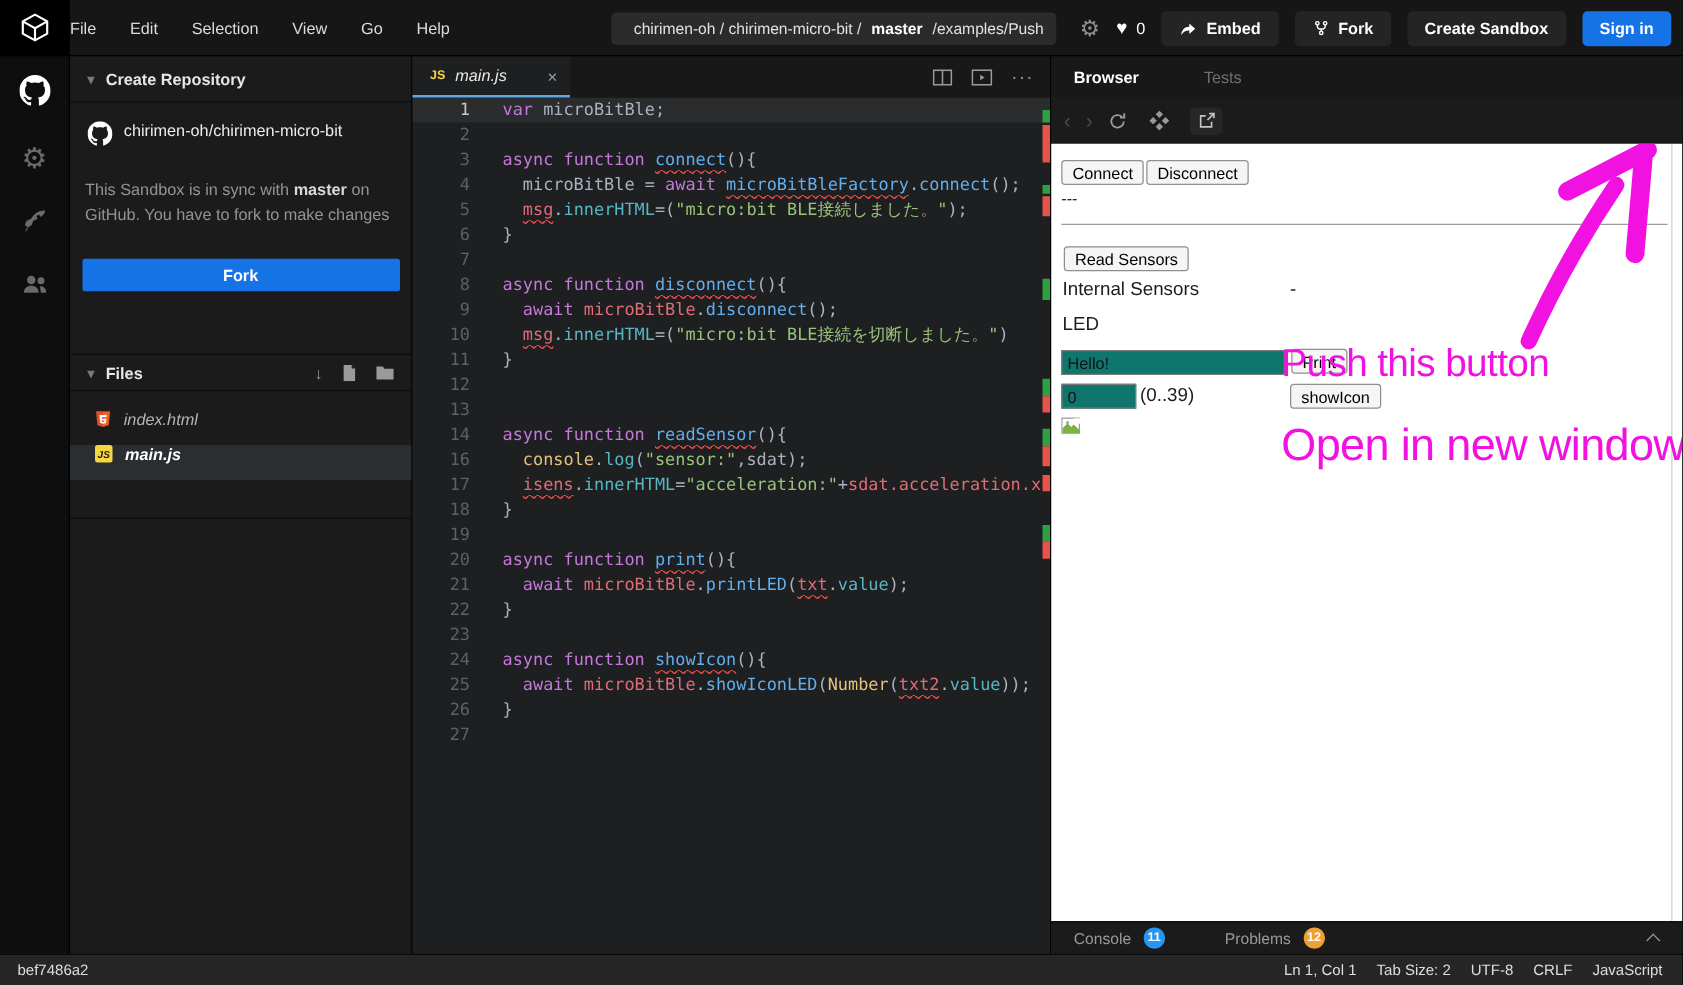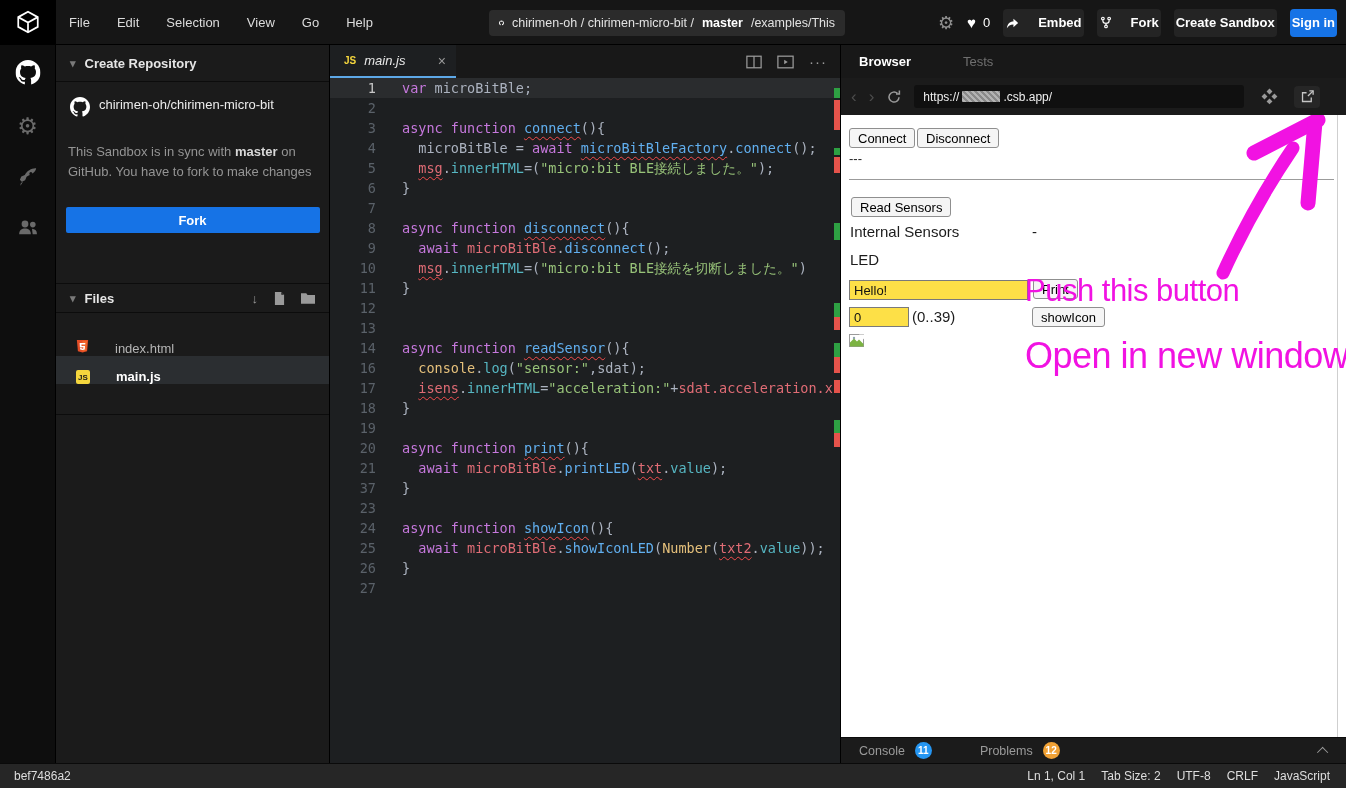--- a/index.html
+++ b/index.html
@@ -3,48 +3,48 @@
 <meta charset="utf-8">
 <style>
   :root{ --blue:#1673e6; --pink:#f112e2; --badge-blue:#2596f2; --badge-orange:#f0a135; }
   *{box-sizing:border-box;}
   body{margin:0;background:#000;font-family:"Liberation Sans",sans-serif;}
   #root{position:relative;width:1346px;height:788px;overflow:hidden;background:#1b1b1b;}
 
   
   #topbar{position:absolute;left:0;top:0;width:1346px;height:45px;background:#161616;border-bottom:1px solid #000;display:flex;align-items:center;z-index:20;}
   #logo-block{width:56px;height:45px;background:#000;display:flex;align-items:center;justify-content:center;flex:none;}
-  #menu{display:flex;gap:27px;margin-left:13px;font-size:13px;color:#dcdcdc;align-items:center;}
+  #menu{display:flex;gap:27px;font-size:13px;color:#dcdcdc;align-items:center;}
   .menu-item{cursor:default;}
   .pill{position:absolute;left:489px;top:10px;height:26px;width:356px;display:flex;align-items:center;gap:8px;padding:0 10px;background:#2b2b2b;border-radius:4px;font-size:12.5px;color:#e2e2e2;white-space:nowrap;overflow:hidden;}
   .pill .branch{font-weight:700;color:#fff;}
   #topbar-right{position:absolute;right:9px;top:0;height:45px;display:flex;align-items:center;gap:13px;}
   .tb-icon{color:#8f8f8f;font-size:18px;line-height:1;}
   .likes{display:flex;align-items:center;gap:7px;color:#fff;font-size:13px;}
   .likes .heart{font-size:15px;}
-  .tb-btn{height:28px;padding:0 2px;background:#242424;border-radius:4px;color:#fff;font-size:13px;font-weight:600;display:flex;align-items:center;gap:18px;border:none;}
+  .tb-btn{height:28px;padding:0 14px;background:#242424;border-radius:4px;color:#fff;font-size:13px;font-weight:600;display:flex;align-items:center;gap:7px;border:none;}
   .tb-btn.signin{background:var(--blue);}
 
   
   #rail{position:absolute;left:0;top:45px;width:56px;height:718px;background:#0e0e0e;border-right:1px solid #000;}
   .rail-ic{position:absolute;left:50%;transform:translateX(-50%);color:#666;}
   .rail-ic svg{display:block;}
 
   
   #explorer{position:absolute;left:56px;top:45px;width:274px;height:718px;background:#1b1b1b;border-right:1px solid #000;font-size:13px;}
   .sec-head{height:37px;display:flex;align-items:center;gap:9px;padding:0 14px;color:#e6e6e6;font-weight:700;border-bottom:1px solid #0c0c0c;}
   .caret{color:#7a7a7a;font-size:11px;}
   .repo-row{display:flex;align-items:flex-start;gap:9px;padding:15px 14px 0 14px;color:#ececec;}
   .sync-note{padding:12px 14px 0 12px;color:#949494;line-height:1.5;}
   .sync-note b{color:#d8d8d8;}
   .fork-btn{display:block;width:254px;margin:26px auto 0 auto;height:26px;background:var(--blue);border:none;border-radius:2px;color:#fff;font-weight:700;font-size:13px;}
   #files-head{position:absolute;left:0;top:238px;width:100%;height:30px;display:flex;align-items:center;gap:9px;padding:0 14px;color:#e6e6e6;font-weight:700;border-top:1px solid #0c0c0c;border-bottom:1px solid #0c0c0c;}
   .fh-icons{margin-left:auto;display:flex;align-items:center;gap:16px;color:#9a9a9a;font-size:13px;}
   #file-list{position:absolute;left:0;top:283px;width:100%;border-bottom:1px solid #0c0c0c;padding-bottom:30px;}
-  .file-row{height:28px;display:flex;align-items:flex-end;gap:26px;padding:0 0 0 20px;color:#b5b5b5;}
+  .file-row{height:28px;display:flex;align-items:flex-start;gap:10px;padding:0 0 0 20px;color:#b5b5b5;font-style:italic;}
   .file-row.selected{background:#2b2e31;color:#fff;font-weight:700;}
   .js-badge{width:14px;height:14px;background:#f5d63d;color:#1b1b1b;font-size:8px;font-weight:700;display:flex;align-items:center;justify-content:center;border-radius:2px;flex:none;}
 
   
   #editor{position:absolute;left:330px;top:45px;width:511px;height:718px;background:#1d1f21;border-right:1px solid #000;}
   #tabbar{position:absolute;left:0;top:0;width:100%;height:33px;background:#181818;display:flex;align-items:stretch;}
   .tab{width:126px;display:flex;align-items:center;gap:8px;padding:0 10px 0 14px;background:#1d1f21;border-bottom:2px solid #5da8e8;color:#e8e8e8;font-size:13px;font-style:italic;}
   .tab .tbadge{color:#f5d63d;font-weight:700;font-size:10px;font-style:normal;}
   .tab .close{margin-left:auto;color:#9a9a9a;font-style:normal;font-size:14px;}
   .tab-actions{margin-left:auto;display:flex;align-items:center;gap:15px;padding-right:13px;color:#9a9a9a;}
@@ -68,21 +68,21 @@
   .pv-tab-active{color:#fff;font-weight:700;}
   .pv-tab{color:#6f6f6f;}
   #pv-nav{position:absolute;left:0;top:33px;width:100%;height:37px;background:#1b1b1b;display:flex;align-items:center;gap:12px;padding:0 10px;}
   .nav-arrow{color:#4d4d4d;font-size:17px;line-height:1;}
   #url-bar{width:330px;height:23px;background:#101010;border-radius:3px;display:flex;align-items:center;gap:3px;padding:0 9px;color:#efefef;font-size:12px;white-space:nowrap;overflow:hidden;}
   .redacted{display:inline-block;width:38px;height:11px;background-image:linear-gradient(45deg,#8a8a8a 25%,#b3b3b3 25%,#b3b3b3 50%,#8a8a8a 50%,#8a8a8a 75%,#b3b3b3 75%);background-size:6px 6px;}
   .nav-ic-btn{width:26px;height:22px;border-radius:4px;background:#262626;display:flex;align-items:center;justify-content:center;}
   #pv-content{position:absolute;left:0;top:70px;width:505px;height:622px;background:#fff;overflow:hidden;color:#111;}
   .pv-divider{position:absolute;left:496px;top:0;height:622px;border-left:1px solid #cfcfcf;}
   .pbtn{position:absolute;background:#f5f5f5;border:1px solid #8f8f8f;border-radius:3px;font-size:13px;color:#000;padding:1px 8px;height:20px;font-family:"Liberation Sans",sans-serif;}
-  .pinput{position:absolute;border:1px solid #7a7a7a;font-size:13px;padding:1px 4px;height:20px;background:#fde047;color:#111;font-family:"Liberation Sans",sans-serif;}
+  .pinput{position:absolute;border:1px solid #7a7a7a;font-size:13px;padding:1px 4px;height:20px;background:#0f766e;color:#111;font-family:"Liberation Sans",sans-serif;}
   .ptext{position:absolute;font-size:15px;color:#1c1c1c;}
   .pv-hr{position:absolute;left:8px;top:64px;width:485px;border-top:1px solid #9b9b9b;}
   #pink-arrow{position:absolute;left:0;top:0;z-index:5;pointer-events:none;color:var(--pink);}
   .annot{position:absolute;z-index:6;color:var(--pink);font-weight:400;letter-spacing:-0.5px;white-space:nowrap;}
   #annot1{left:184px;top:158px;font-size:31px;}
   #annot2{left:184px;top:220px;font-size:36px;}
   #console-bar{position:absolute;left:0;top:692px;width:505px;height:26px;background:#1b1b1b;border-top:1px solid #0c0c0c;display:flex;align-items:center;gap:10px;padding:0 18px;font-size:12.5px;color:#9a9a9a;}
   .badge{width:17px;height:17px;border-radius:50%;font-size:10px;font-weight:700;color:#fff;display:flex;align-items:center;justify-content:center;}
   .badge.blue{background:var(--badge-blue);} .badge.orange{background:var(--badge-orange);}
   .chev-up{margin-left:auto;width:8px;height:8px;border-left:1.6px solid #9a9a9a;border-top:1.6px solid #9a9a9a;transform:rotate(45deg) translateY(2px);}
@@ -111,21 +111,21 @@
         <div class="menu-item">View</div>
         <div class="menu-item">Go</div>
         <div class="menu-item">Help</div>
       </nav>
     <div class="pill">
       <svg width="16" height="16" viewBox="0 0 24 24">
           <path fill="#fff" d="M12 0C5.37 0 0 5.37 0 12c0 5.3 3.438 9.8 8.205 11.387.6.113.82-.26.82-.577 0-.285-.01-1.04-.015-2.04-3.338.724-4.042-1.61-4.042-1.61-.546-1.387-1.333-1.756-1.333-1.756-1.09-.745.082-.73.082-.73 1.205.085 1.838 1.238 1.838 1.238 1.07 1.835 2.81 1.305 3.493.998.108-.776.42-1.305.763-1.605-2.665-.3-5.466-1.332-5.466-5.93 0-1.31.468-2.38 1.236-3.22-.124-.303-.536-1.523.117-3.176 0 0 1.008-.322 3.3 1.23.957-.266 1.983-.399 3.003-.404 1.02.005 2.047.138 3.006.404 2.29-1.552 3.297-1.23 3.297-1.23.655 1.653.243 2.873.12 3.176.77.84 1.235 1.91 1.235 3.22 0 4.61-2.805 5.625-5.475 5.92.43.37.814 1.102.814 2.222 0 1.606-.015 2.898-.015 3.293 0 .32.216.694.825.576C20.565 21.795 24 17.295 24 12c0-6.63-5.37-12-12-12z"></path>
         </svg>
       <span>chirimen-oh / chirimen-micro-bit / </span>
         <span class="branch">master</span>
-        <span> /examples/This</span>
+        <span> /examples/Push</span>
     </div>
     <div id="topbar-right">
       <span class="tb-icon">⚙</span>
       <span class="likes">
         <span class="heart">♥</span>
         <span>0</span>
       </span>
       <button class="tb-btn">
         <svg width="15" height="15" viewBox="0 0 16 16">
             <path d="M9 4 L14 8.5 L9 13 V10 C5.5 10 3.5 11.5 2 14 C2.5 9.5 5 6.8 9 6.8 Z" fill="#fff"></path>
@@ -251,21 +251,21 @@
         <div class="code-line"><span class="ln">11</span><span class="lc"><span class="tk-df">}</span></span></div>
         <div class="code-line"><span class="ln">12</span><span class="lc"></span></div>
         <div class="code-line"><span class="ln">13</span><span class="lc"></span></div>
         <div class="code-line"><span class="ln">14</span><span class="lc"><span class="tk-kw">async </span><span class="tk-kw">function </span><span class="tk-fnw">readSensor</span><span class="tk-df">(){</span></span></div>
         <div class="code-line"><span class="ln">16</span><span class="lc"><span class="tk-df">  </span><span class="tk-yl">console</span><span class="tk-df">.</span><span class="tk-pr">log</span><span class="tk-df">(</span><span class="tk-st">"sensor:"</span><span class="tk-df">,sdat);</span></span></div>
         <div class="code-line"><span class="ln">17</span><span class="lc"><span class="tk-df">  </span><span class="tk-vrw">isens</span><span class="tk-df">.</span><span class="tk-pr">innerHTML</span><span class="tk-df">=</span><span class="tk-st">"acceleration:"</span><span class="tk-df">+</span><span class="tk-vr">sdat.acceleration.x</span></span></div>
         <div class="code-line"><span class="ln">18</span><span class="lc"><span class="tk-df">}</span></span></div>
         <div class="code-line"><span class="ln">19</span><span class="lc"></span></div>
         <div class="code-line"><span class="ln">20</span><span class="lc"><span class="tk-kw">async </span><span class="tk-kw">function </span><span class="tk-fnw">print</span><span class="tk-df">(){</span></span></div>
         <div class="code-line"><span class="ln">21</span><span class="lc"><span class="tk-df">  </span><span class="tk-kw">await </span><span class="tk-vr">microBitBle</span><span class="tk-df">.</span><span class="tk-fn">printLED</span><span class="tk-df">(</span><span class="tk-vrw">txt</span><span class="tk-df">.</span><span class="tk-pr">value</span><span class="tk-df">);</span></span></div>
-        <div class="code-line"><span class="ln">37</span><span class="lc"><span class="tk-df">}</span></span></div>
+        <div class="code-line"><span class="ln">22</span><span class="lc"><span class="tk-df">}</span></span></div>
         <div class="code-line"><span class="ln">23</span><span class="lc"></span></div>
         <div class="code-line"><span class="ln">24</span><span class="lc"><span class="tk-kw">async </span><span class="tk-kw">function </span><span class="tk-fnw">showIcon</span><span class="tk-df">(){</span></span></div>
         <div class="code-line"><span class="ln">25</span><span class="lc"><span class="tk-df">  </span><span class="tk-kw">await </span><span class="tk-vr">microBitBle</span><span class="tk-df">.</span><span class="tk-fn">showIconLED</span><span class="tk-df">(</span><span class="tk-yl">Number</span><span class="tk-df">(</span><span class="tk-vrw">txt2</span><span class="tk-df">.</span><span class="tk-pr">value</span><span class="tk-df">));</span></span></div>
         <div class="code-line"><span class="ln">26</span><span class="lc"><span class="tk-df">}</span></span></div>
         <div class="code-line"><span class="ln">27</span><span class="lc"></span></div>
       </div>
     <div id="ruler">
         <div class="rmark g" style="top: 10px; height: 10px;"></div>
         <div class="rmark r" style="top: 22px; height: 30px;"></div>
         <div class="rmark g" style="top: 70px; height: 7px;"></div>
@@ -286,25 +286,20 @@
       <span class="pv-tab-active">Browser</span>
       <span class="pv-tab">Tests</span>
     </div>
     <div id="pv-nav">
       <span class="nav-arrow">‹</span>
       <span class="nav-arrow">›</span>
       <svg width="16" height="16" viewBox="0 0 16 16">
           <path d="M13 8.2a5 5 0 1 1-1.6-3.8" fill="none" stroke="#9a9a9a" stroke-width="1.5"></path>
           <path d="M13.4 1.6v3.4H10" fill="none" stroke="#9a9a9a" stroke-width="1.5"></path>
         </svg>
-      <div id="url-bar">
-        <span>https://</span>
-        <span class="redacted"></span>
-        <span>.csb.app/</span>
-      </div>
       <span class="nav-ic-btn" style="background:transparent;">
         <svg width="17" height="17" viewBox="0 0 18 18">
             <g fill="#9a9a9a">
               <rect x="6.8" y="1.5" width="4.4" height="4.4" transform="rotate(45 9 3.7)"></rect>
               <rect x="12" y="6.8" width="4.4" height="4.4" transform="rotate(45 14.2 9)"></rect>
               <rect x="6.8" y="12" width="4.4" height="4.4" transform="rotate(45 9 14.2)"></rect>
               <rect x="1.5" y="6.8" width="4.4" height="4.4" transform="rotate(45 3.7 9)"></rect>
             </g>
           </svg>
       </span>

